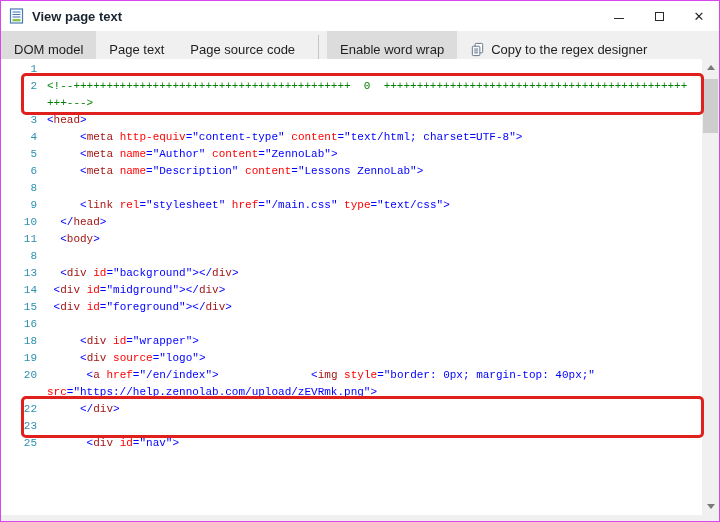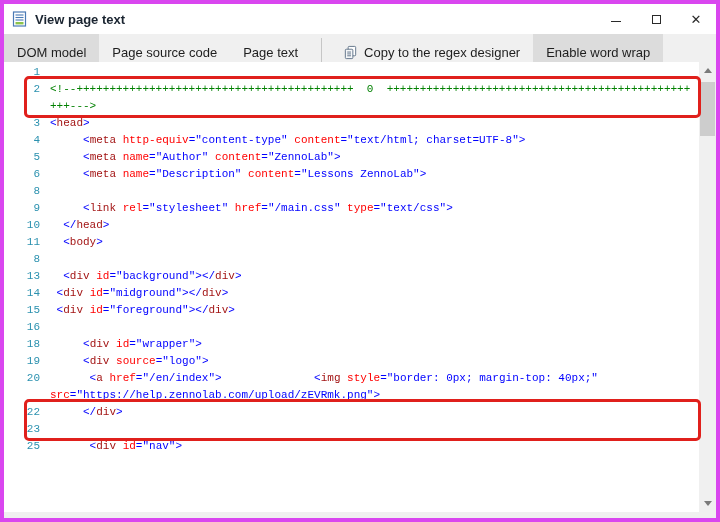--- a/index.html
+++ b/index.html
@@ -4,21 +4,21 @@
 <style>
   html,body { margin:0; padding:0; background:#fff; }
   * { box-sizing:border-box; }
   :root {
     --tag:#a31515; --attr:#ff0000; --value:#0000ff; --comment:#008000;
     --text:#000000; --lnum:#2b91af; --hl:#e0201c; --tbbg:#f0f0f0;
     --pressed:#dcdcdc; --title:#1a2430;
   }
   .window {
     position:relative; width:720px; height:522px; overflow:hidden;
-    border:4px solid #d946ef; background:#fff;
+    border:1px solid #d946ef; background:#fff;
     font-family:"Liberation Sans", sans-serif;
   }
   
   .titlebar { height:30px; display:flex; align-items:center; background:#fff; }
   .title-icon { width:16px; height:16px; margin-left:8px; flex:0 0 auto; }
   .title-text { margin-left:7px; font-size:13px; font-weight:bold; color:var(--title); }
   .controls { margin-left:auto; display:flex; height:100%; }
   .ctrl { width:40px; display:flex; align-items:center; justify-content:center; cursor:default; }
   .glyph-min { width:10px; border-bottom:1px solid #2a2a2a; margin-top:5px; }
   .glyph-max { width:9px; height:9px; border:1px solid #2a2a2a; }
@@ -88,40 +88,40 @@
           <span class="glyph-close">✕</span>
         </div>
     </div>
   </div>
 
   <div class="toolbar">
     <div class="tb-btn pressed">
       <span>DOM model</span>
     </div>
     <div class="tb-btn">
+      <span>Page text</span>
+    </div>
+    <div class="tb-btn">
       <span>Page source code</span>
     </div>
-    <div class="tb-btn">
-      <span>Page text</span>
+    <div class="tb-sep"></div>
+    <div class="tb-btn pressed">
+      <span>Enable word wrap</span>
     </div>
-    <div class="tb-sep"></div>
     <div class="tb-btn">
       <span class="tb-icon">
         <svg width="15" height="15" viewBox="0 0 16 16">
           <rect x="5.5" y="1.5" width="8" height="10" rx="1" fill="#ffffff" stroke="#5f7288"></rect>
           <rect x="2.5" y="4.5" width="8" height="10" rx="1" fill="#f4f6f8" stroke="#5f7288"></rect>
           <line x1="4.5" y1="7.5" x2="8.5" y2="7.5" stroke="#5f7288"></line>
           <line x1="4.5" y1="9.5" x2="8.5" y2="9.5" stroke="#5f7288"></line>
           <line x1="4.5" y1="11.5" x2="8.5" y2="11.5" stroke="#5f7288"></line>
         </svg>
       </span>
       <span>Copy to the regex designer</span>
-    </div>
-    <div class="tb-btn pressed">
-      <span>Enable word wrap</span>
     </div>
   </div>
 
   <div class="editor">
     <div class="rows">
         <div class="row"><span class="lnum">1</span><span class="code"></span></div>
         <div class="row"><span class="lnum">2</span><span class="code"><span class="tk-c">&lt;!--++++++++++++++++++++++++++++++++++++++++++  0  ++++++++++++++++++++++++++++++++++++++++++++++</span></span></div>
         <div class="row"><span class="lnum"></span><span class="code"><span class="tk-c">+++---&gt;</span></span></div>
         <div class="row"><span class="lnum">3</span><span class="code"><span class="tk-b">&lt;</span><span class="tk-t">head</span><span class="tk-b">&gt;</span></span></div>
         <div class="row"><span class="lnum">4</span><span class="code"><span class="tk-x">     </span><span class="tk-b">&lt;</span><span class="tk-t">meta</span><span class="tk-a"> http-equiv</span><span class="tk-b">="content-type"</span><span class="tk-a"> content</span><span class="tk-b">="text/html; charset=UTF-8"</span><span class="tk-b">&gt;</span></span></div>

